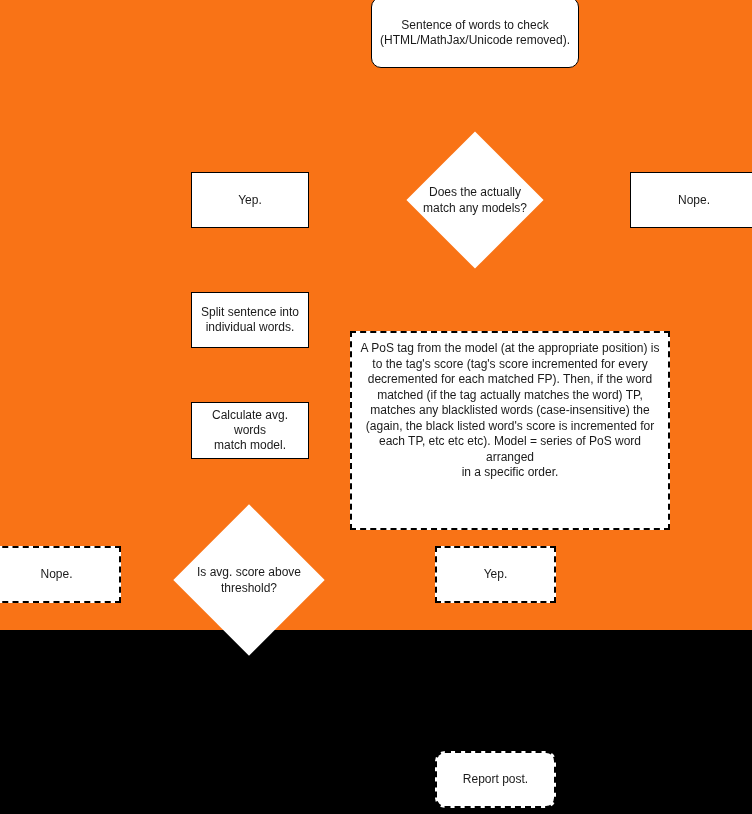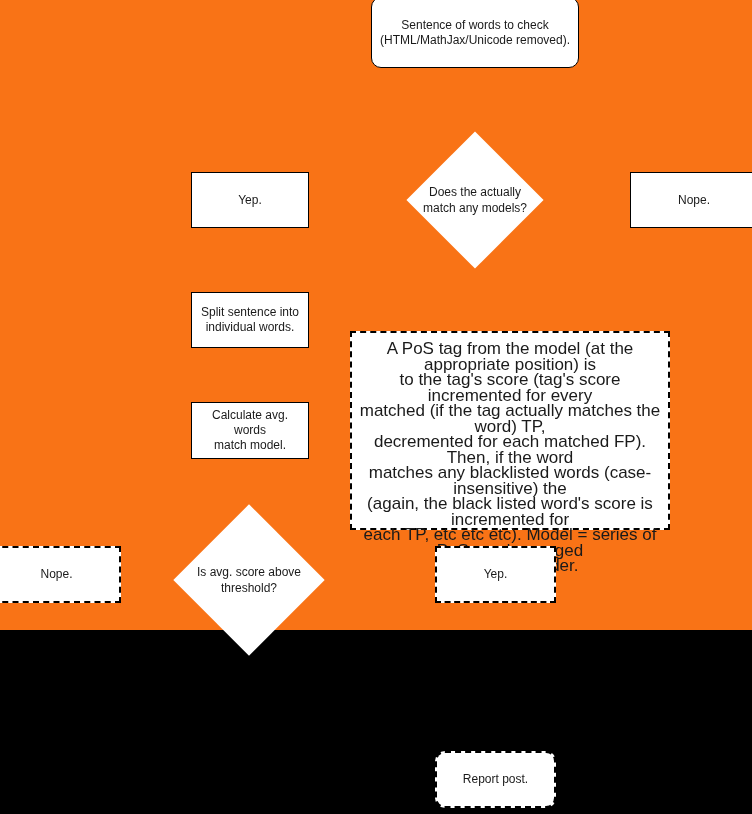--- a/index.html
+++ b/index.html
@@ -39,21 +39,21 @@
   .node-solid {
     border: 1px solid #000000;
   }
   .node-dashed {
     border: 2px dashed #000000;
   }
   .node-rounded {
     border-radius: 10px;
   }
   .node-big {
-    font-size: 17px;
+    font-size: 12px;
     line-height: 15.5px;
     padding: 8px 4px;
     align-items: flex-start;
   }
   .node-big .inner {
     width: 100%;
   }
   
   .diamond {
     position: absolute;
@@ -116,22 +116,22 @@
     <div>
       <div>Calculate avg. words</div>
       <div>match model.</div>
     </div>
   </div>
 
   <div class="node node-dashed node-big" style="left:350px; top:331px; width:320px; height:199px;">
     <div class="inner">
       <div>A PoS tag from the model (at the appropriate position) is</div>
       <div>to the tag's score (tag's score incremented for every</div>
+      <div>decremented for each matched FP). Then, if the word</div>
       <div>matched (if the tag actually matches the word) TP,</div>
-      <div>decremented for each matched FP). Then, if the word</div>
       <div>matches any blacklisted words (case-insensitive) the</div>
       <div>(again, the black listed word's score is incremented for</div>
       <div>each TP, etc etc etc). Model = series of PoS word  arranged</div>
       <div>in a specific order.</div>
     </div>
   </div>
 
   <div class="diamond" style="left:173px; top:504px; width:152px; height:152px;">
     <div class="shape" style="width:107px; height:107px;"></div>
     <div class="dlabel">

